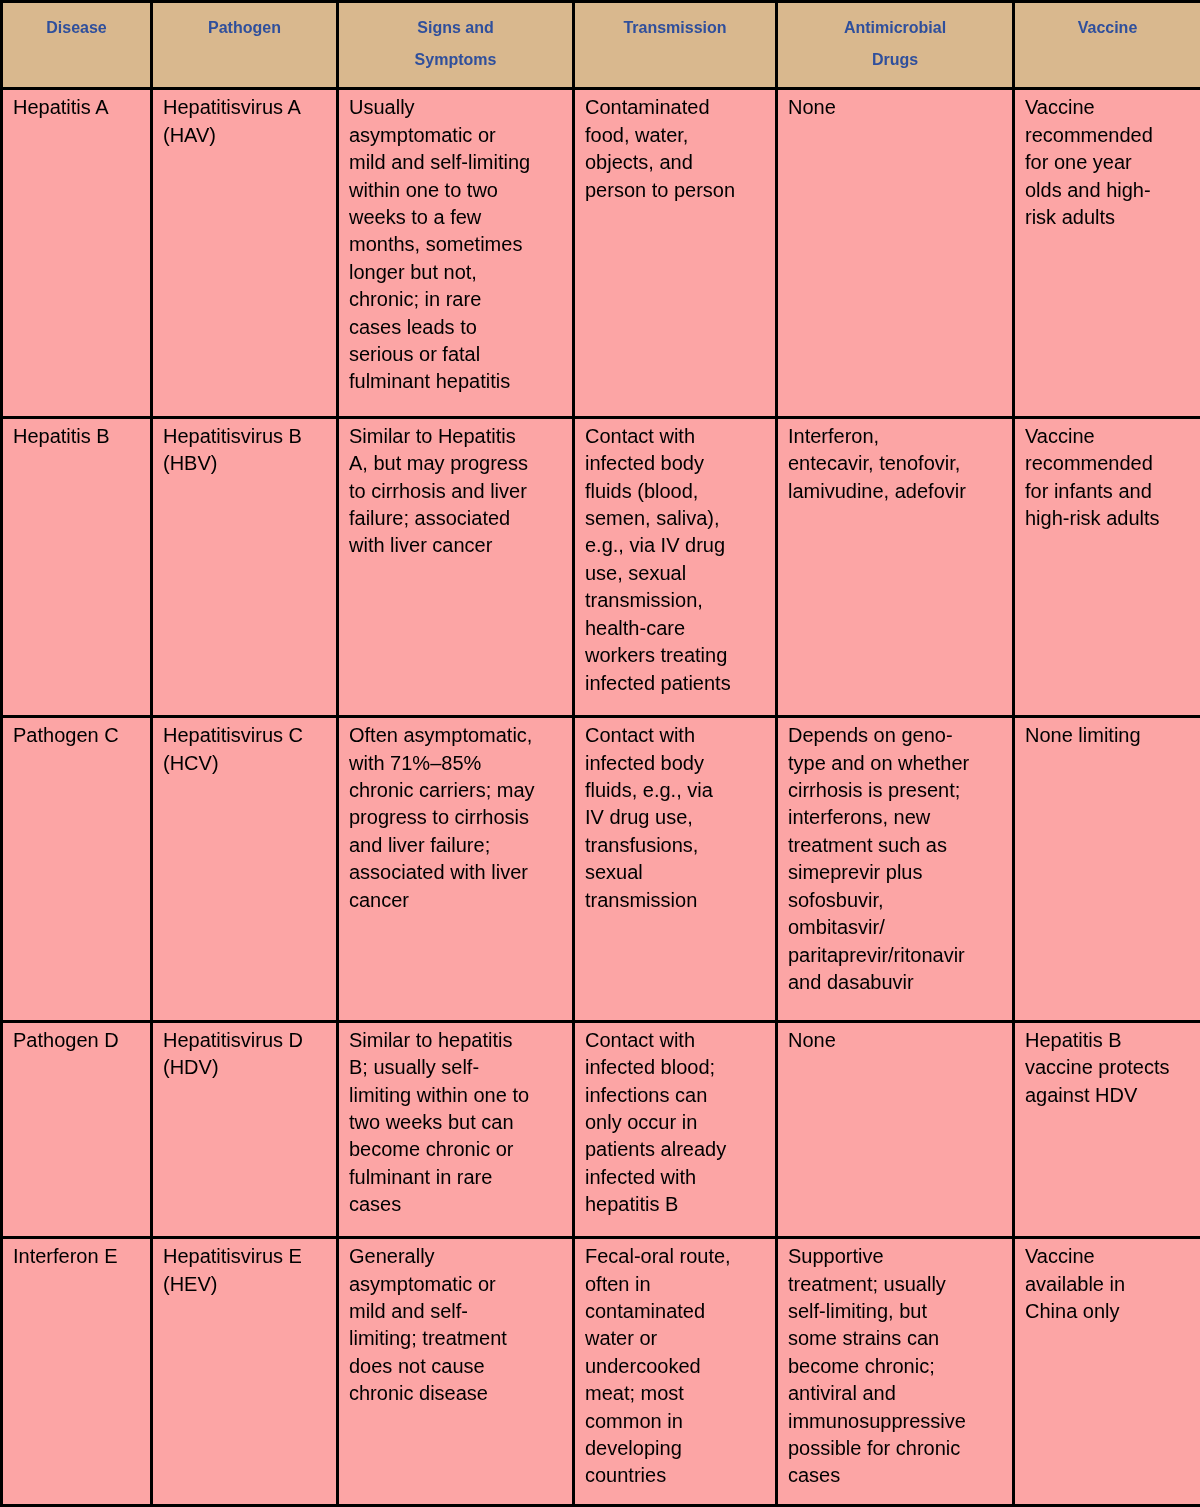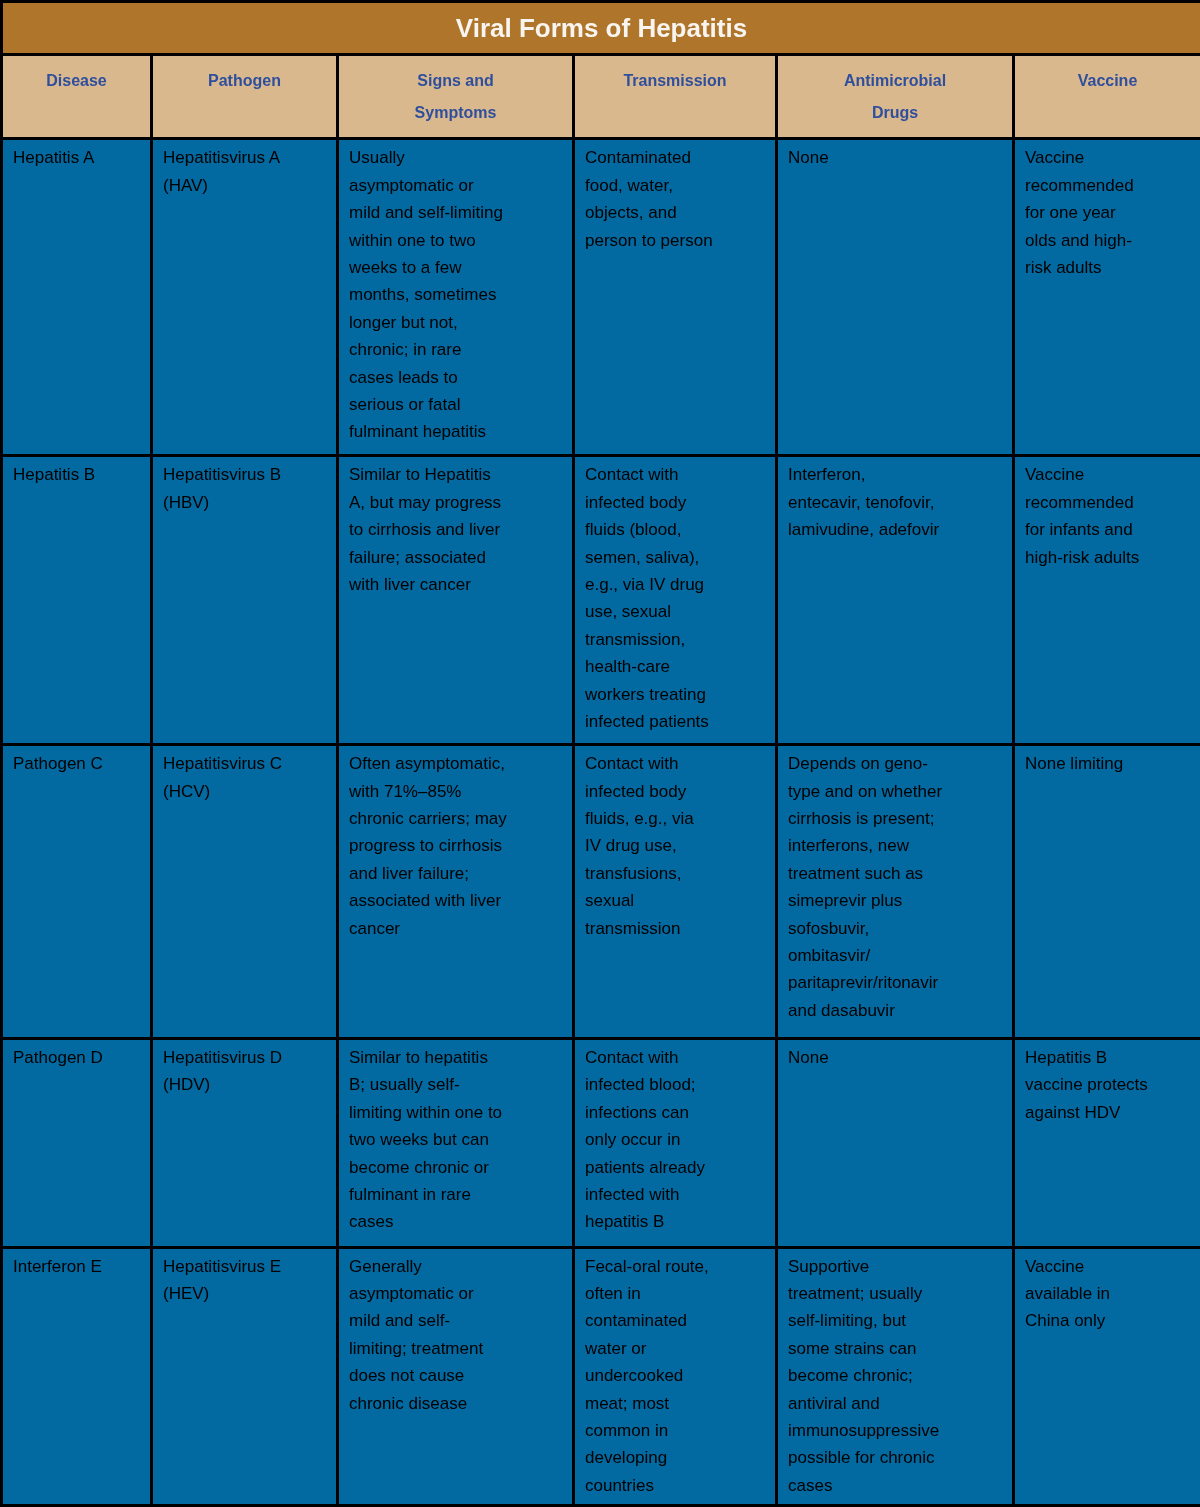--- a/index.html
+++ b/index.html
@@ -31,22 +31,22 @@
   .header-cell {
     background: var(--header-bg, #D9B88E);
     color: var(--header-text, #2F4F9C);
     font-size: 16px;
     font-weight: bold;
     line-height: 32px;
     text-align: center !important;
     padding-top: 9px !important;
   }
   .body-cell {
-    background: #0369a1;
-    font-size: 17px;
+    background: #fca5a5;
+    font-size: 20px;
     line-height: 27.4px;
     font-weight: normal;
   }
   tr.r-title  { height: 53px;  }
   tr.r-header { height: 84px;  }
   tr.r-a { height: 316px; }
   tr.r-b { height: 288px; }
   tr.r-c { height: 293px; }
   tr.r-d { height: 208px; }
   tr.r-e { height: 252px; }
@@ -58,23 +58,20 @@
   <colgroup>
     <col style="width:150px">
     <col style="width:186px">
     <col style="width:236px">
     <col style="width:203px">
     <col style="width:237px">
     <col style="width:188px">
   </colgroup>
 
   <tbody>
-      <tr class="r-title">
-    <td colspan="6" class="title-cell">Viral Forms of Hepatitis</td>
-  </tr>
 
   <tr class="r-header">
     <th class="header-cell">Disease</th>
     <th class="header-cell">Pathogen</th>
     <th class="header-cell">Signs and
 Symptoms</th>
     <th class="header-cell">Transmission</th>
     <th class="header-cell">Antimicrobial
 Drugs</th>
     <th class="header-cell">Vaccine</th>

